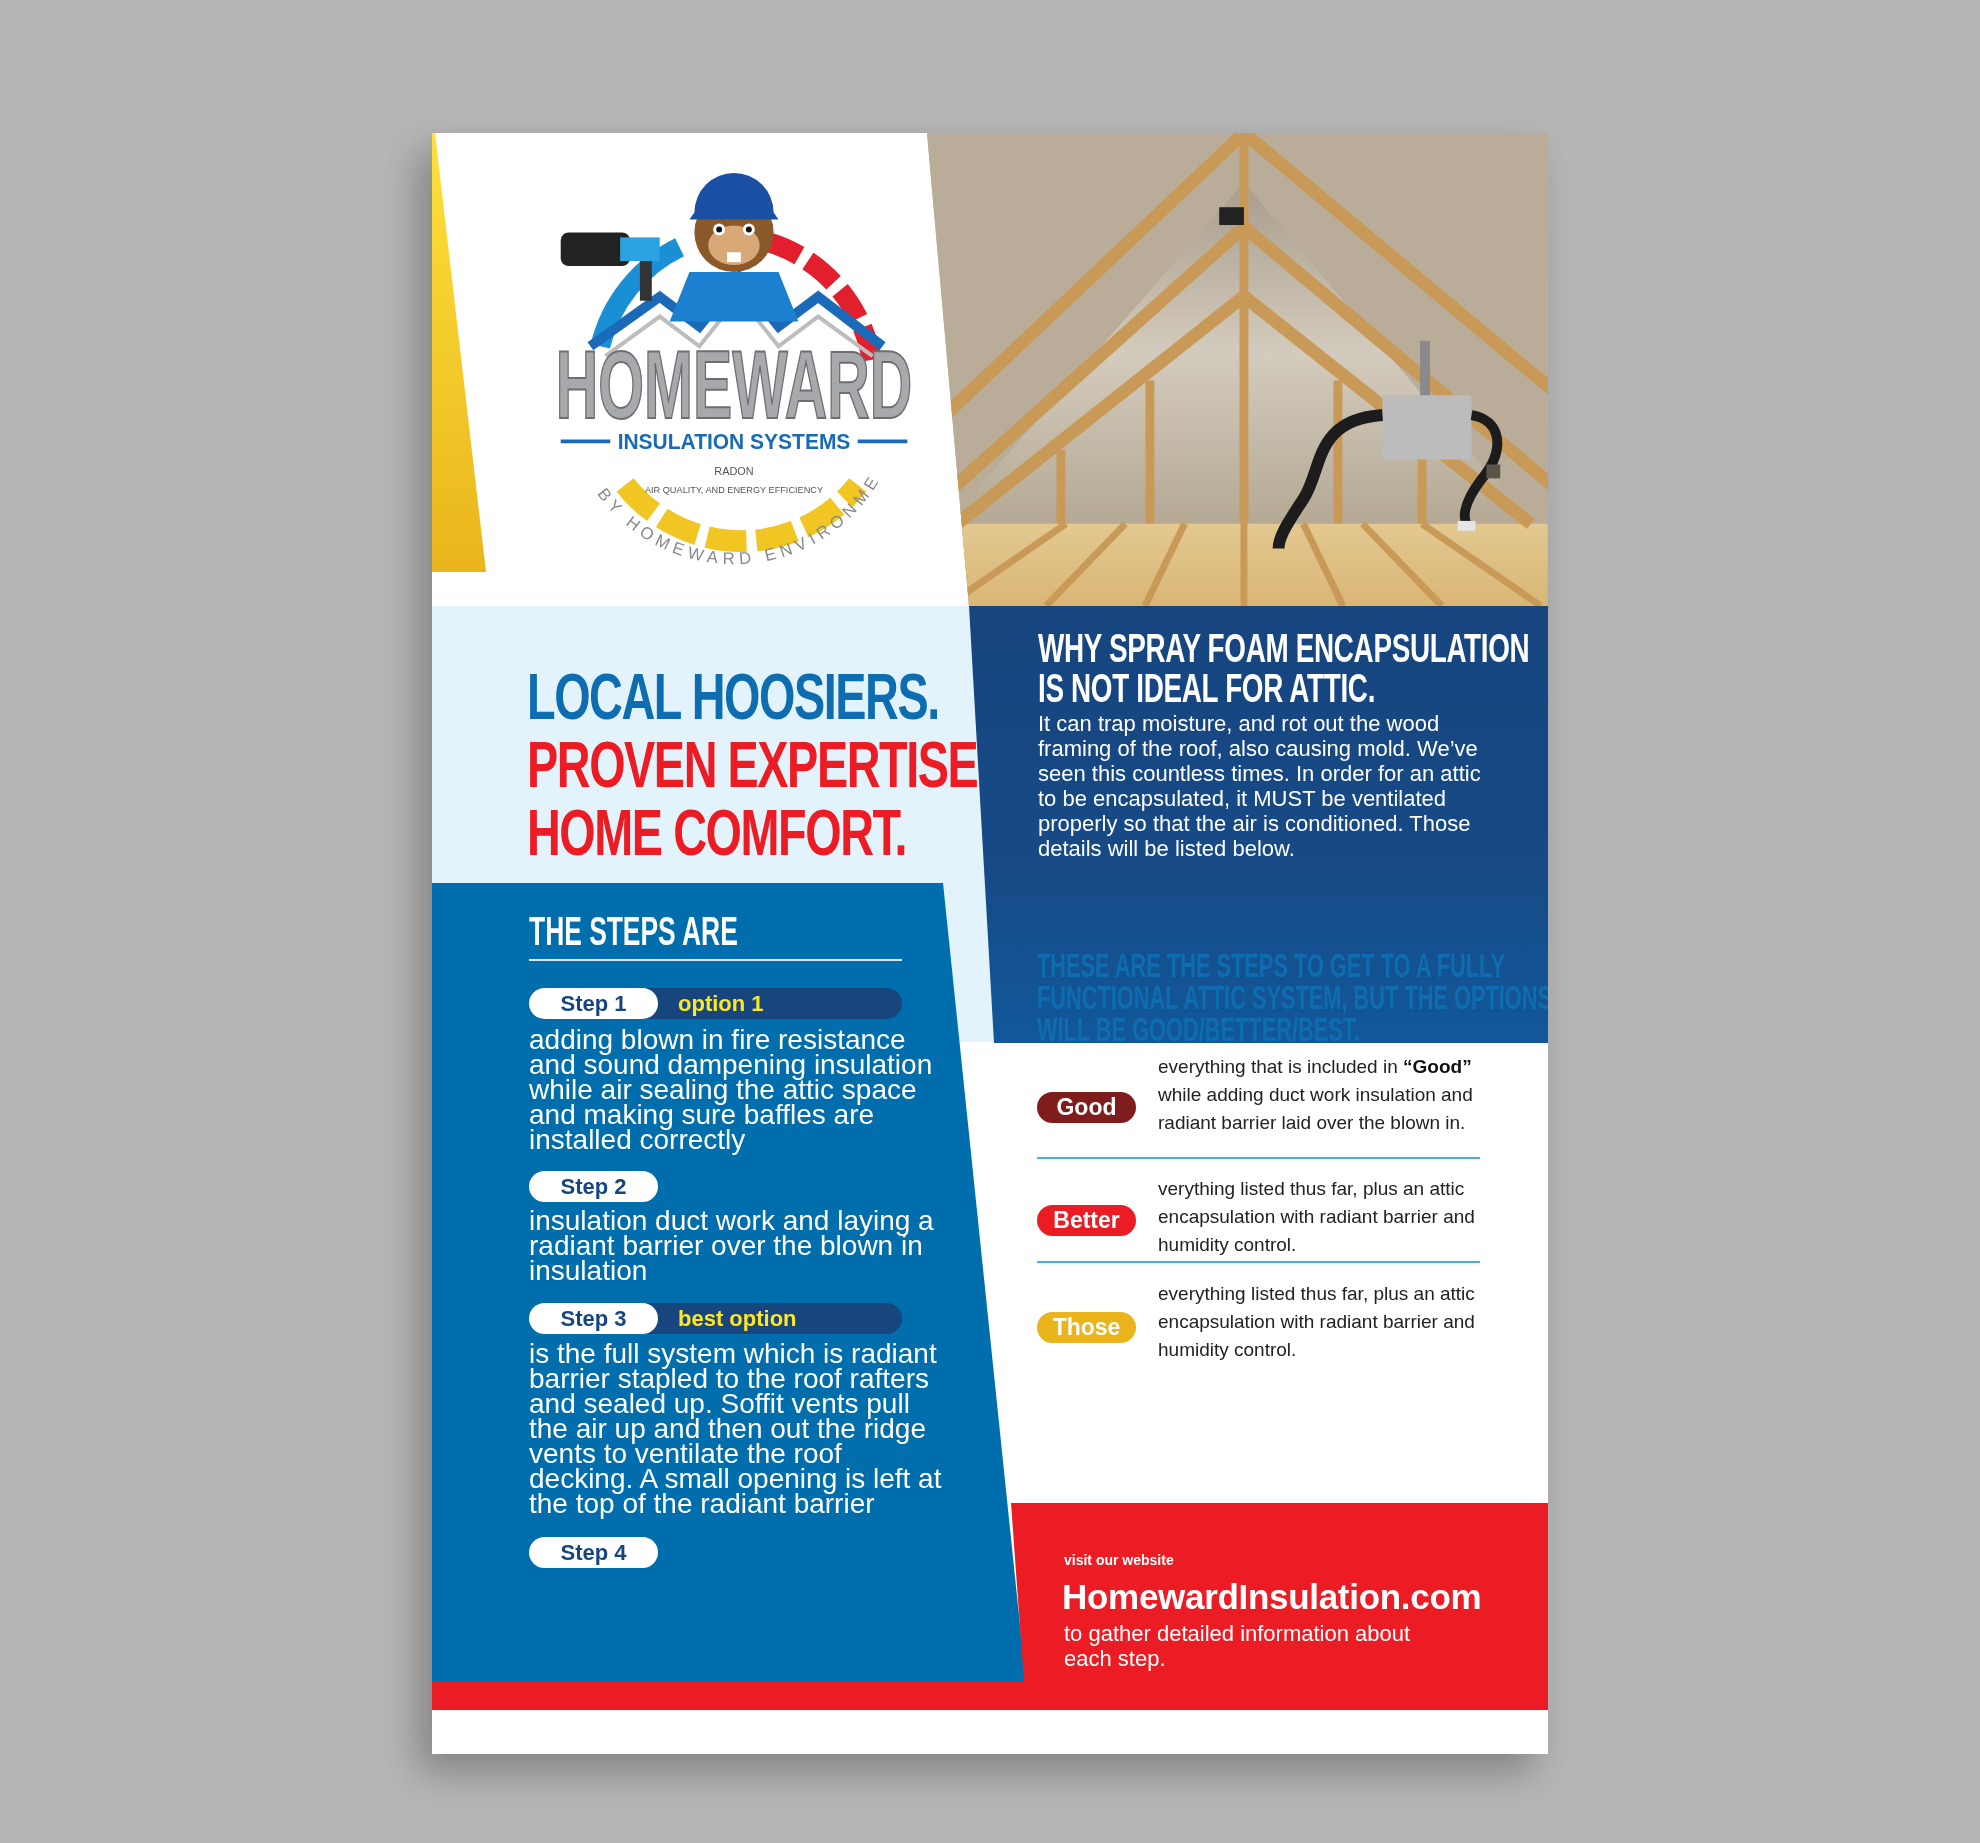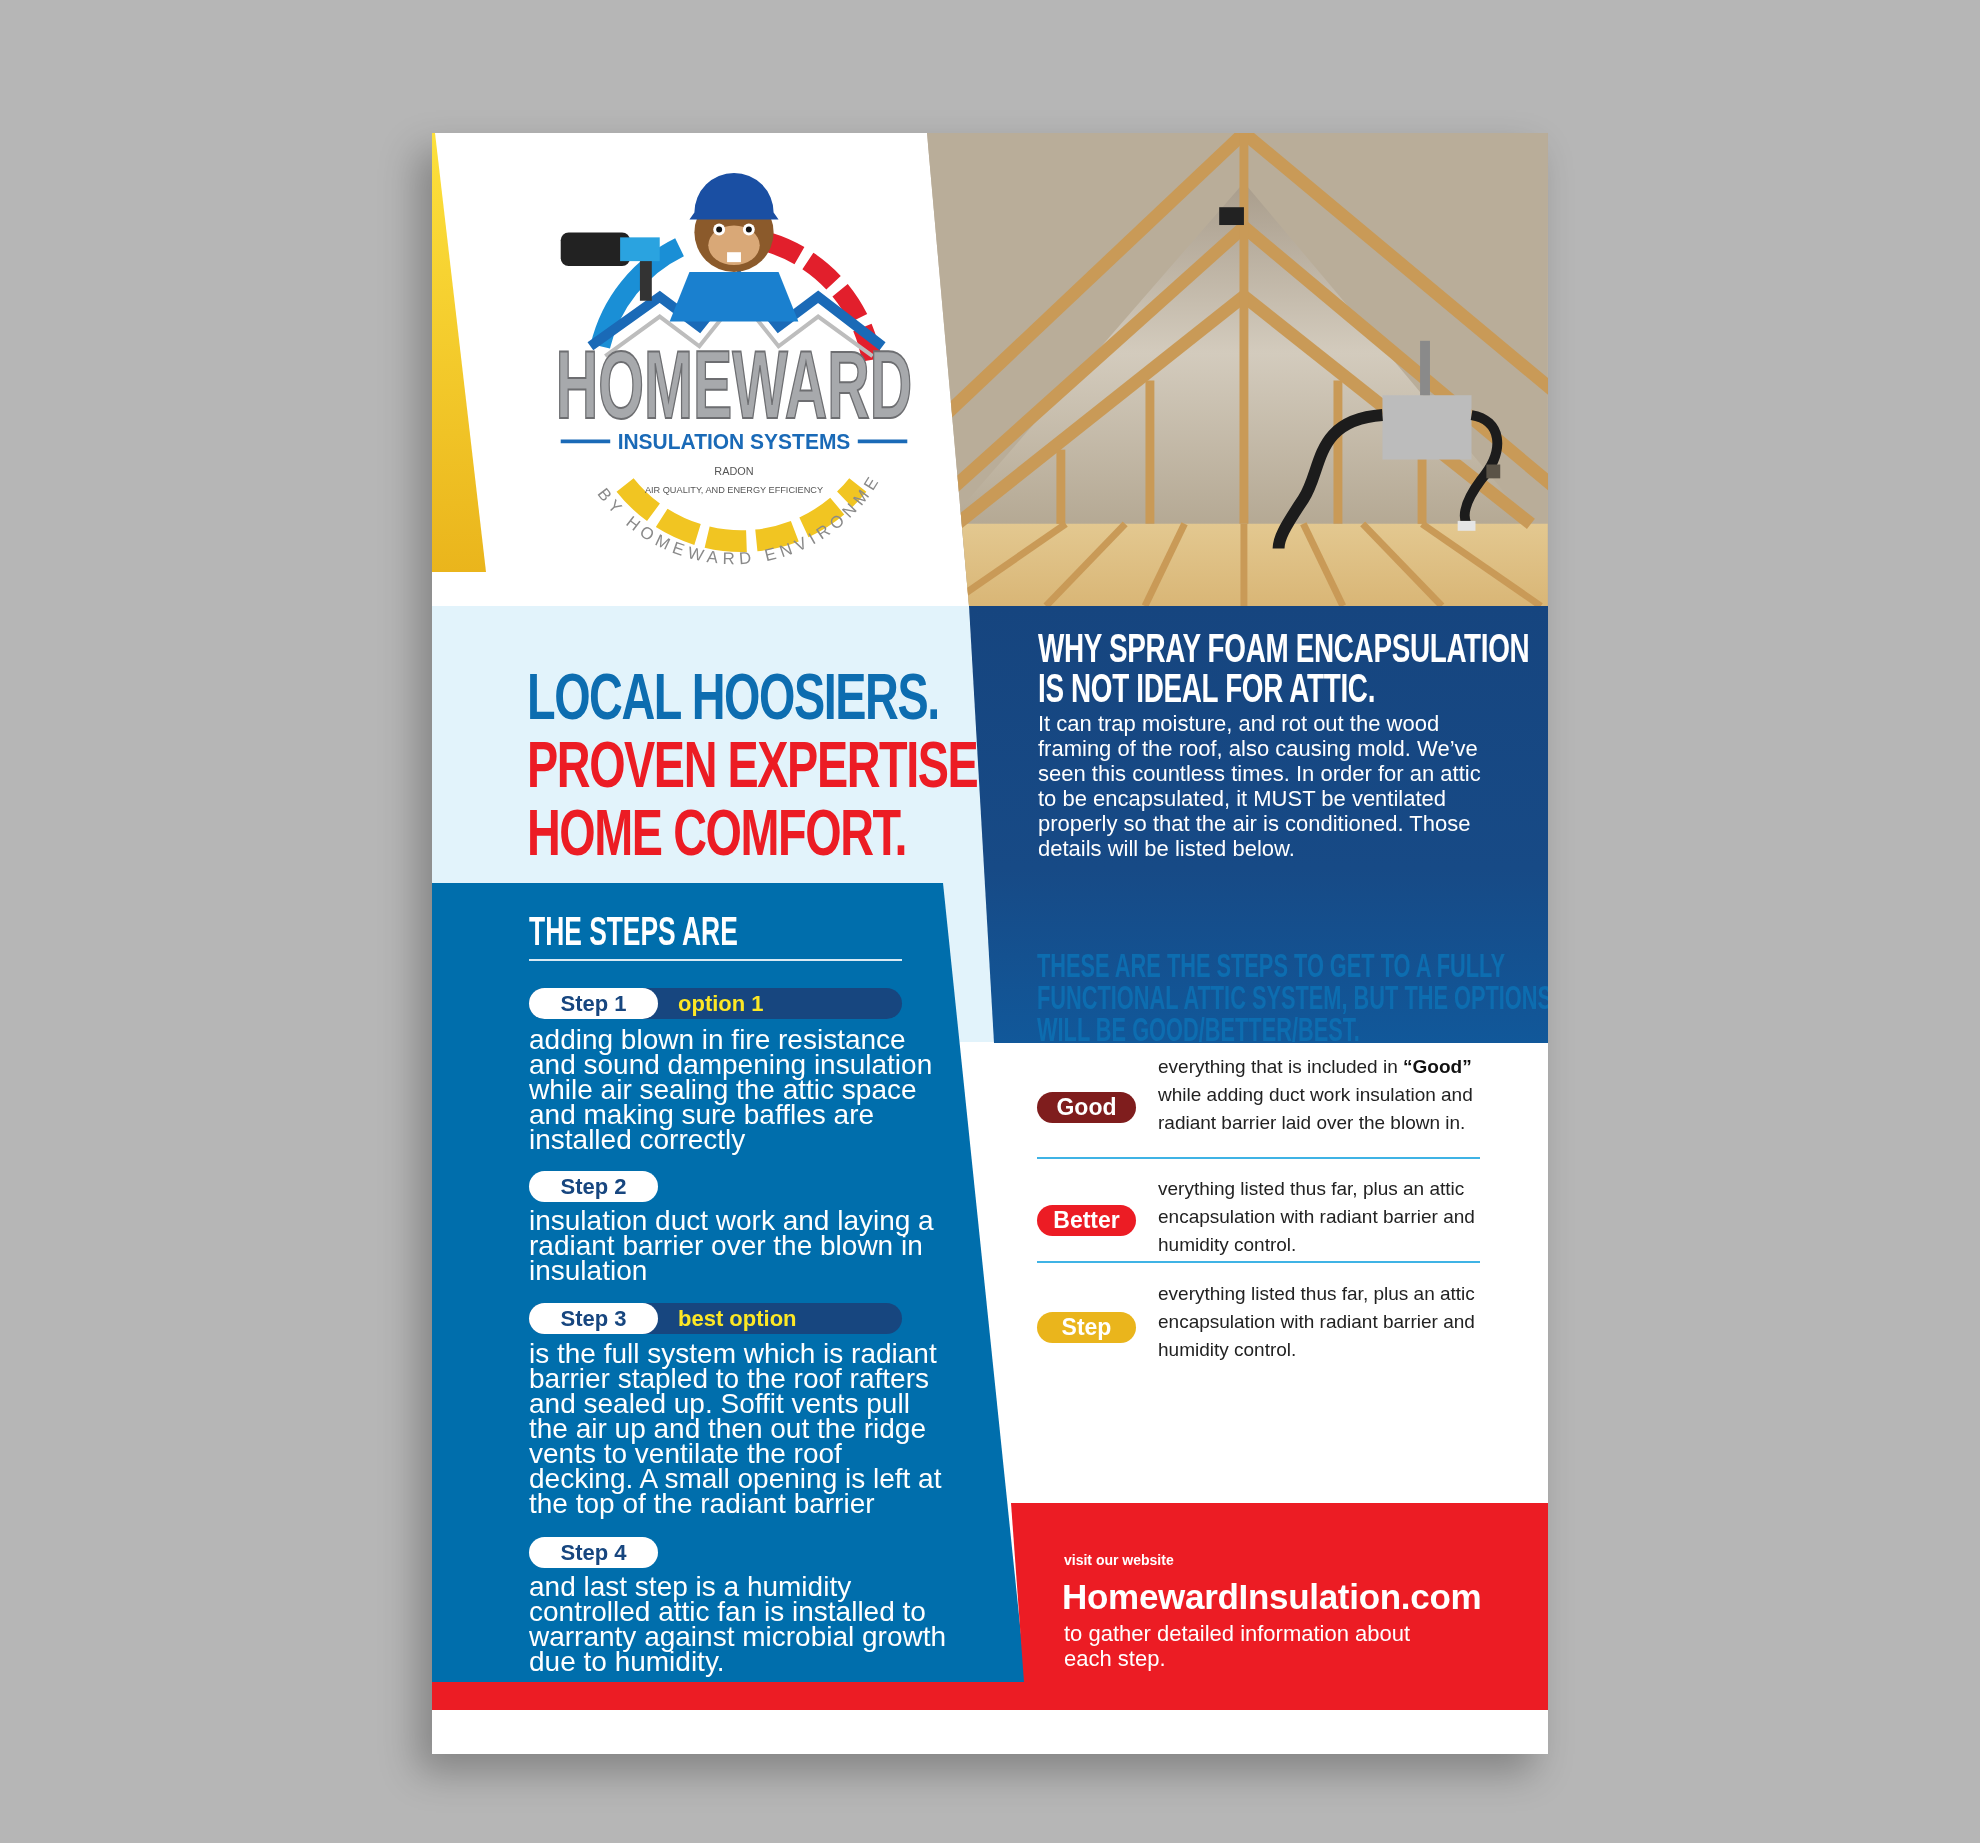--- a/index.html
+++ b/index.html
@@ -240,21 +240,20 @@
   <div class="step-pill" style="top:1170px;">
     <div class="bar"></div>
     <div class="white">Step 3</div>
     <div class="opt">best option</div>
   </div>
   <div class="step-body" style="top:1208px;">is the full system which is radiant barrier stapled to the roof rafters and sealed up. Soffit vents pull the air up and then out the ridge vents to ventilate the roof decking. A small opening is left at the top of the radiant barrier</div>
 
   <div class="step-pill" style="top:1404px;">
     <div class="white">Step 4</div>
   </div>
-  <div class="step-body" style="top:1441px; width:436px;">and last step is a humidity controlled attic fan is installed to warranty against microbial growth due to humidity.</div>
 
   <div class="abs good-title">
     <div>THESE ARE THE STEPS TO GET TO A FULLY</div>
     <div>FUNCTIONAL ATTIC SYSTEM, BUT THE OPTIONS</div>
     <div>WILL BE GOOD/BETTER/BEST.</div>
   </div>
 
   <div class="tier" style="top:920px;">
     <div class="badge" style="top:39px; background:#7f1d1d;">Good</div>
     <div class="desc">
@@ -263,21 +262,21 @@
   </div>
   <div class="tier-rule" style="top:1024px;"></div>
 
   <div class="tier" style="top:1042px;">
     <div class="badge" style="top:30px; background:#ec1c24;">Better</div>
     <div class="desc">verything listed thus far, plus an attic encapsulation with radiant barrier and humidity control.</div>
   </div>
   <div class="tier-rule" style="top:1128px;"></div>
 
   <div class="tier" style="top:1147px;">
-    <div class="badge" style="top:32px; background:#eab51c;">Step</div>
+    <div class="badge" style="top:32px; background:#eab51c;">Those</div>
     <div class="desc">everything listed thus far, plus an attic encapsulation with radiant barrier and humidity control.</div>
   </div>
 
   <div class="abs extra-note">We can also offer humidity conditioning with any of those options, and that would be either an Attic Fan or an Energy Recovery Ventilator.</div>
 
   <div class="abs cta-box"></div>
   <div class="abs cta-small">visit our website</div>
   <div class="abs cta-url">HomewardInsulation.com</div>
   <div class="abs cta-body">to gather detailed information about each step.</div>
 

